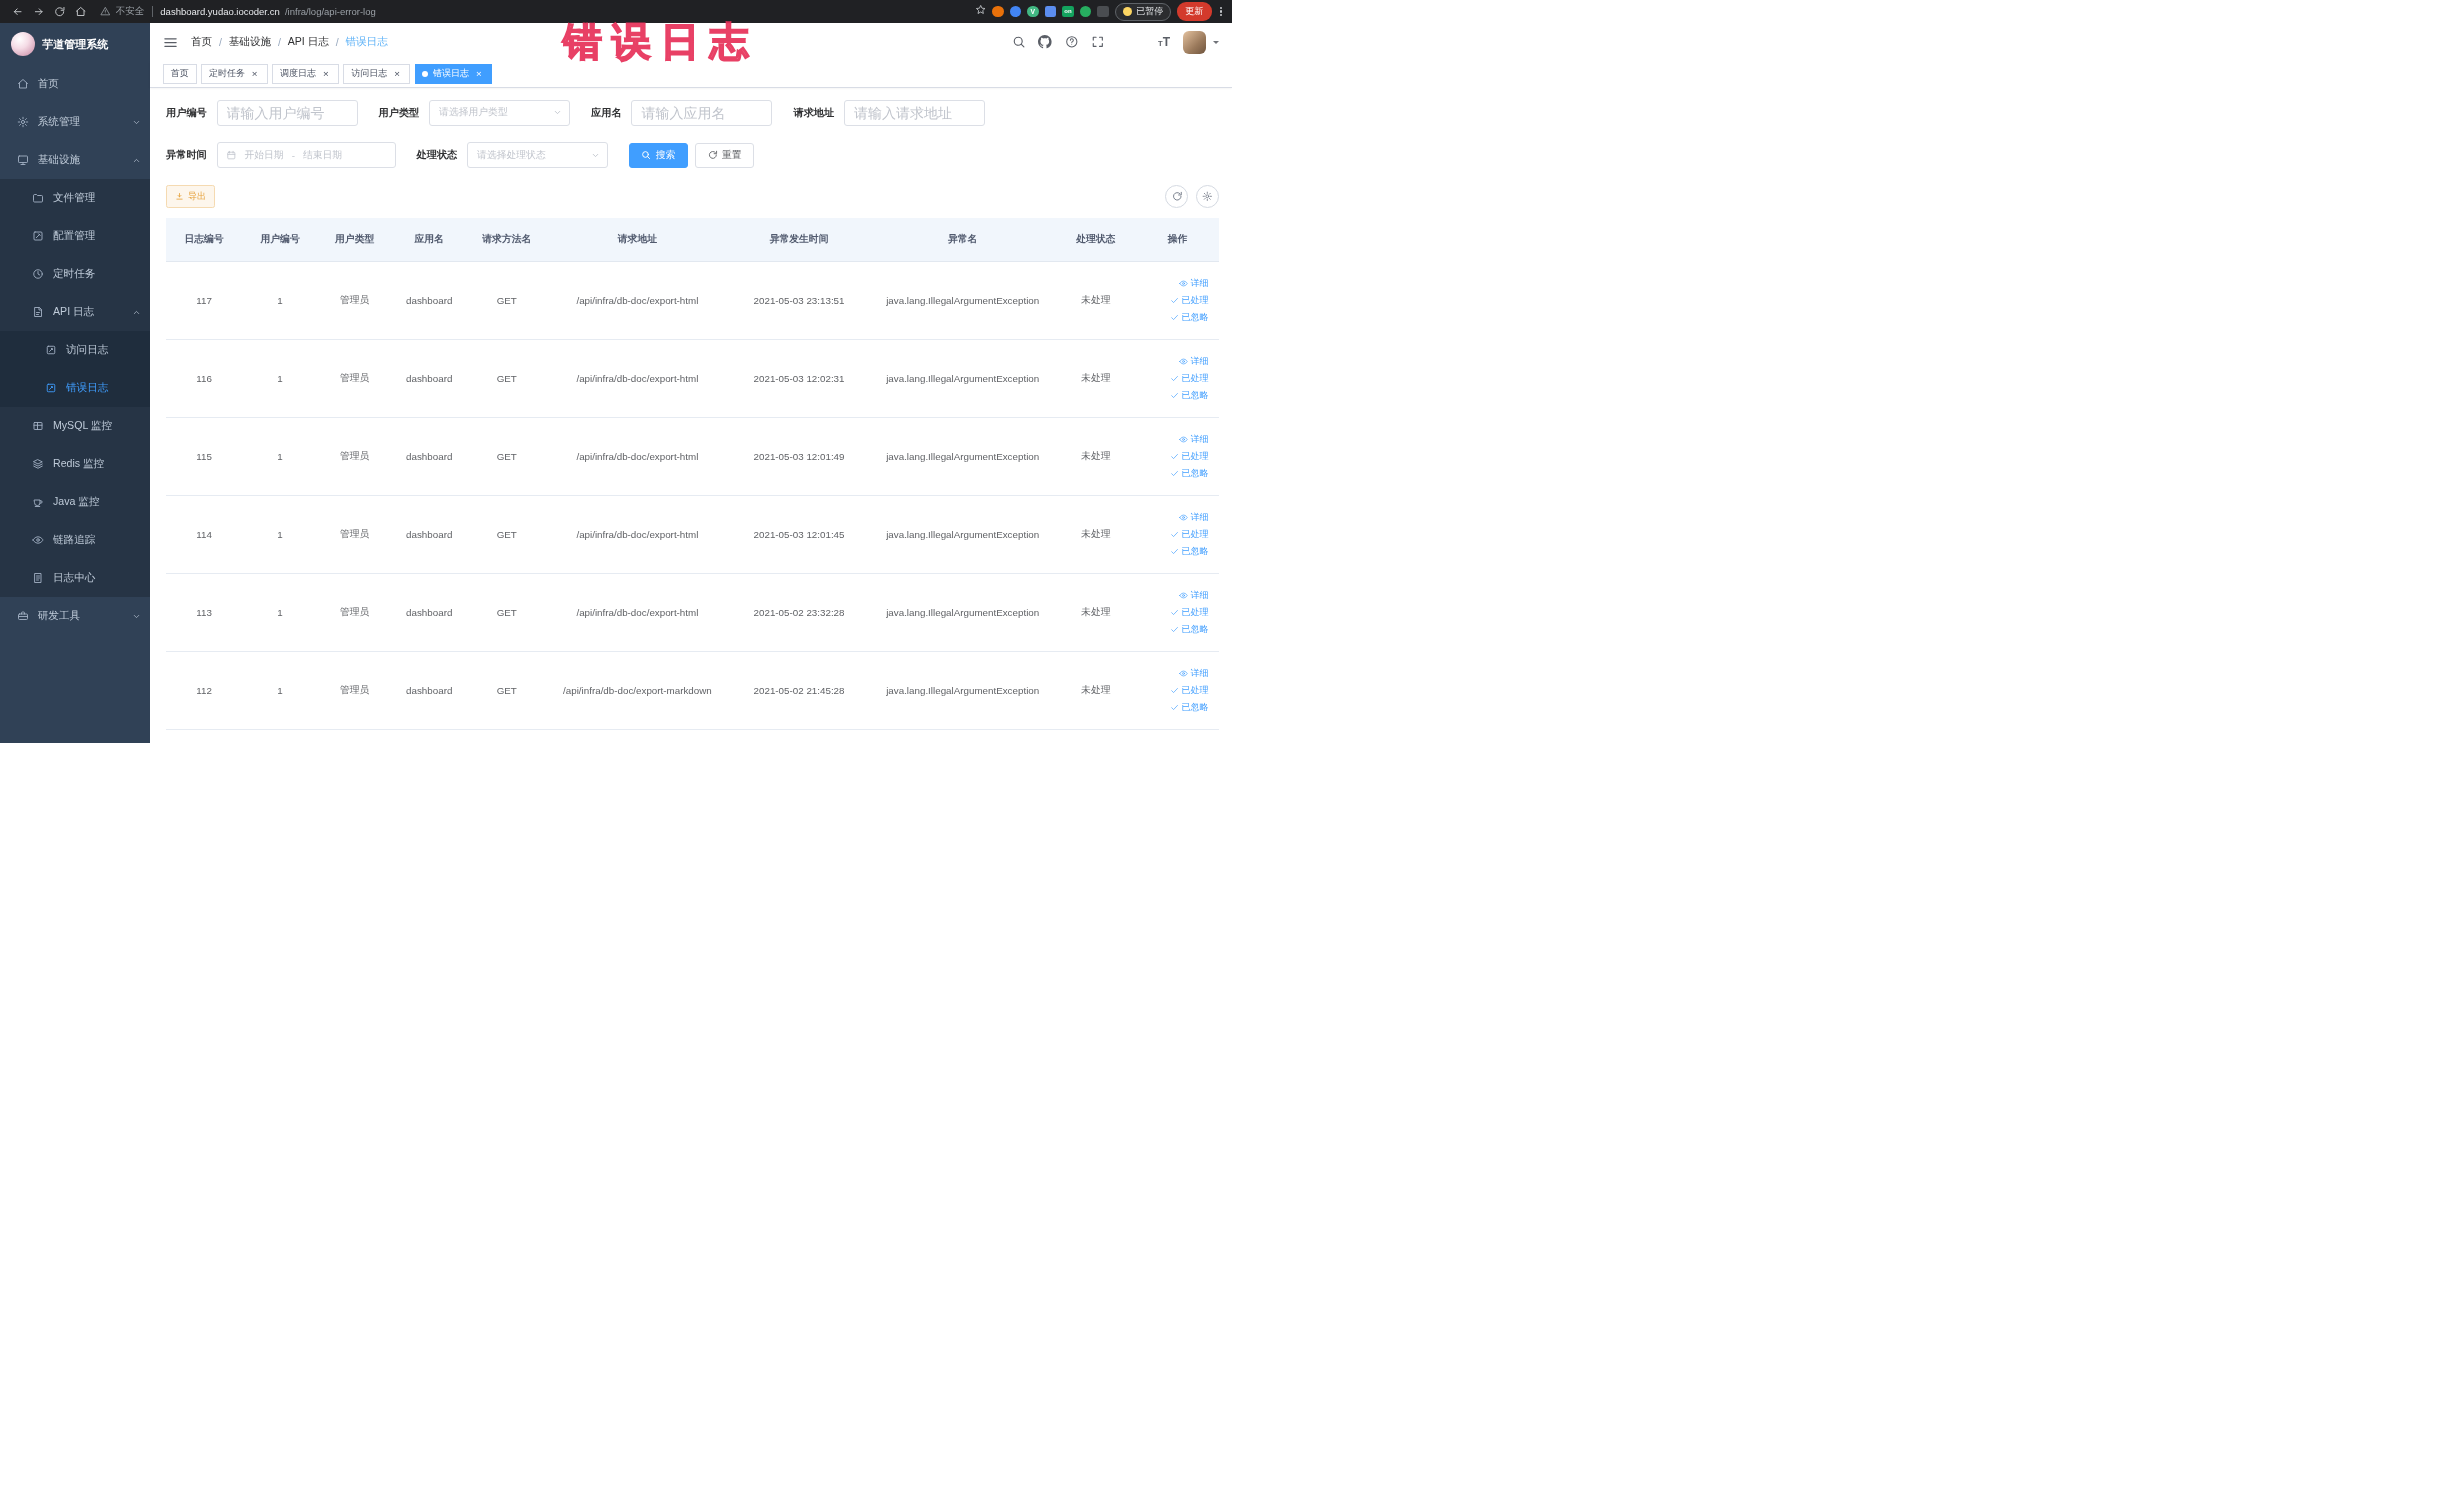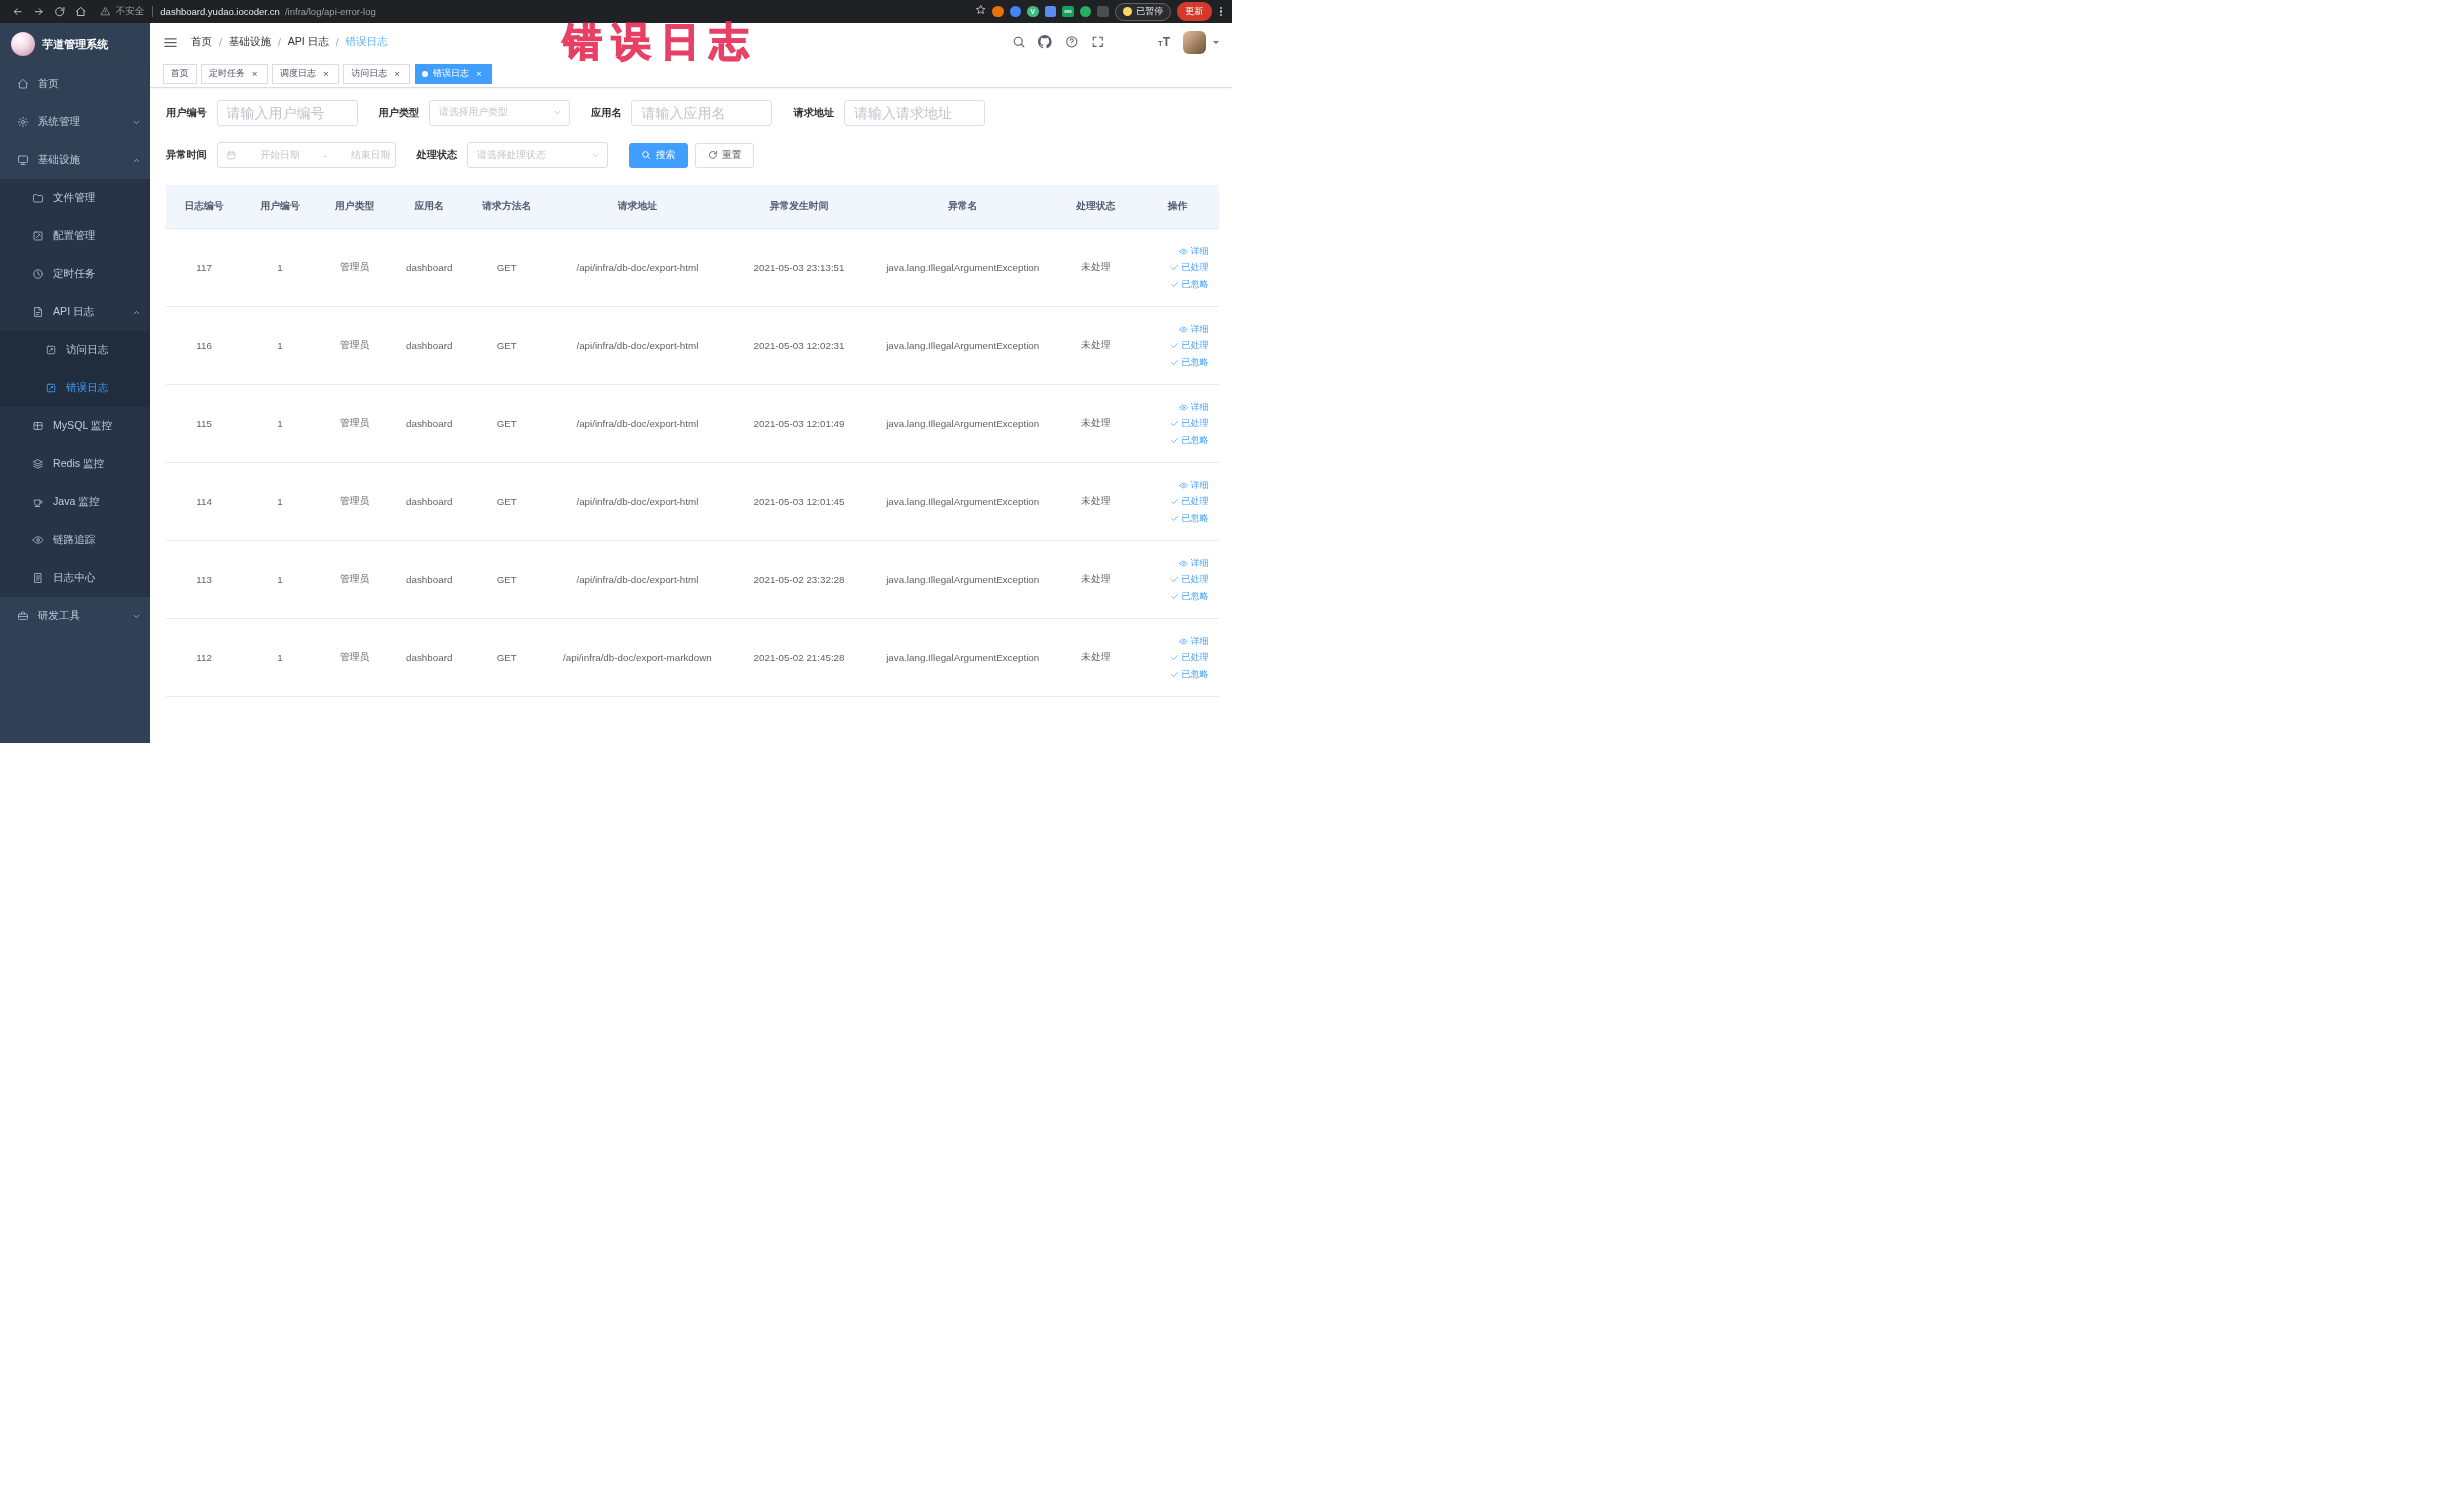--- a/index.html
+++ b/index.html
@@ -71,21 +71,21 @@
   .content{flex:1;padding:12px 13px 0 16px;overflow:hidden;}
   .filters-row{display:flex;align-items:center;margin-bottom:16.7px;}
   .f-item{display:flex;align-items:center;margin-right:21px;}
   .f-label{font-size:10.2px;font-weight:700;color:#303133;margin-right:9.8px;white-space:nowrap;}
   .f-input{width:141px;height:26px;border:0.8px solid #dcdfe6;border-radius:3px;padding:0 9px;font-size:14px;color:#606266;outline:none;}
   .f-input::placeholder{color:#c0c4cc;}
   .f-select{width:141px;height:26px;border:0.8px solid #dcdfe6;border-radius:3px;display:flex;align-items:center;padding:0 6.8px 0 9px;cursor:pointer;background:#fff;}
   .f-select .ph{color:#c0c4cc;font-size:9.8px;flex:1;white-space:nowrap;overflow:hidden;}
   .sel-arrow{color:#c0c4cc;width:9px;height:9px;}
   .sel-arrow svg{width:9px;height:9px;display:block;}
-  .f-date{width:179px;height:26px;border:0.8px solid #dcdfe6;border-radius:3px;display:flex;align-items:center;gap:24px;padding:0 8.3px;color:#c0c4cc;font-size:9.8px;cursor:pointer;background:#fff;}
+  .f-date{width:179px;height:26px;border:0.8px solid #dcdfe6;border-radius:3px;display:flex;align-items:center;gap:8px;padding:0 8.3px;color:#c0c4cc;font-size:9.8px;cursor:pointer;background:#fff;}
   .d-ic{width:10.6px;height:10.6px;display:inline-flex;}
   .d-ic svg{width:10.6px;height:10.6px;}
   .d-ph{white-space:nowrap;}
   .d-sep{color:#c0c4cc;}
   .btn{height:25px;border-radius:3px;font-size:9.8px;display:inline-flex;align-items:center;gap:4.5px;padding:0 11.4px;cursor:pointer;border:0.8px solid transparent;}
   .btn svg{width:9.8px;height:9.8px;}
   .btn-primary{background:#409eff;color:#fff;border-color:#409eff;margin-right:7.6px;}
   .btn-plain{background:#fff;color:#606266;border-color:#dcdfe6;}
   .toolbar{display:flex;align-items:center;margin-bottom:9.8px;}
   .btn-export{height:23px;padding:0 8.3px;background:#fdf6ec;border:0.8px solid #f5dab1;color:#e6a23c;border-radius:2.3px;font-size:9px;display:inline-flex;align-items:center;gap:3.8px;cursor:pointer;}
@@ -469,20 +469,44 @@
         </button>
         <button class="btn btn-plain">
           <svg viewBox="0 0 24 24" fill="none" stroke="currentColor" stroke-width="2.2" stroke-linecap="round">
               <path d="M20.5 12a8.5 8.5 0 1 1-2.5-6"></path>
               <path d="M21 3v6h-6"></path>
             </svg>
           <span>重置</span>
         </button>
       </div>
 
+      <div class="toolbar">
+        <button class="btn-export">
+          <svg viewBox="0 0 24 24" fill="none" stroke="currentColor" stroke-width="2.2" stroke-linecap="round" stroke-linejoin="round">
+              <path d="M12 4v9"></path>
+              <path d="M8 9l4 4 4-4"></path>
+              <path d="M5 19h14"></path>
+            </svg>
+          <span>导出</span>
+        </button>
+        <div class="tool-circles">
+          <button class="circle-btn">
+              <svg viewBox="0 0 24 24" fill="none" stroke="currentColor" stroke-width="2" stroke-linecap="round">
+                <path d="M20.5 12a8.5 8.5 0 1 1-2.5-6"></path>
+                <path d="M21 3v6h-6"></path>
+              </svg>
+            </button>
+          <button class="circle-btn">
+              <svg viewBox="0 0 24 24" fill="none" stroke="currentColor" stroke-width="1.8" stroke-linecap="round">
+                <circle cx="12" cy="12" r="3.2"></circle>
+                <path d="M12 2.5v3M12 18.5v3M2.5 12h3M18.5 12h3M5.2 5.2l2.1 2.1M16.7 16.7l2.1 2.1M18.8 5.2l-2.1 2.1M7.3 16.7l-2.1 2.1"></path>
+              </svg>
+            </button>
+        </div>
+      </div>
 
       <table>
         <colgroup id="colgroup">
             <col style="width: 76px;">
             <col style="width: 76px;">
             <col style="width: 73px;">
             <col style="width: 76px;">
             <col style="width: 79px;">
             <col style="width: 182px;">
             <col style="width: 141px;">

